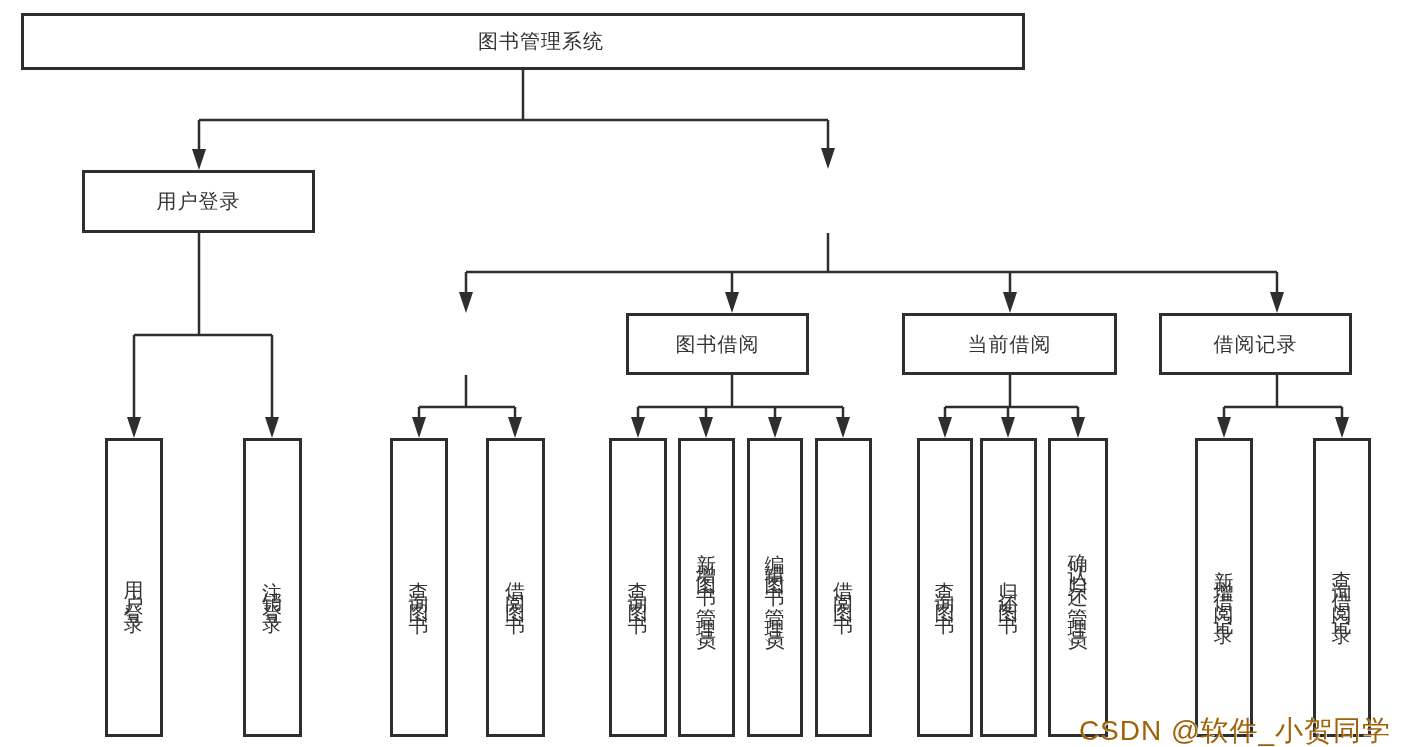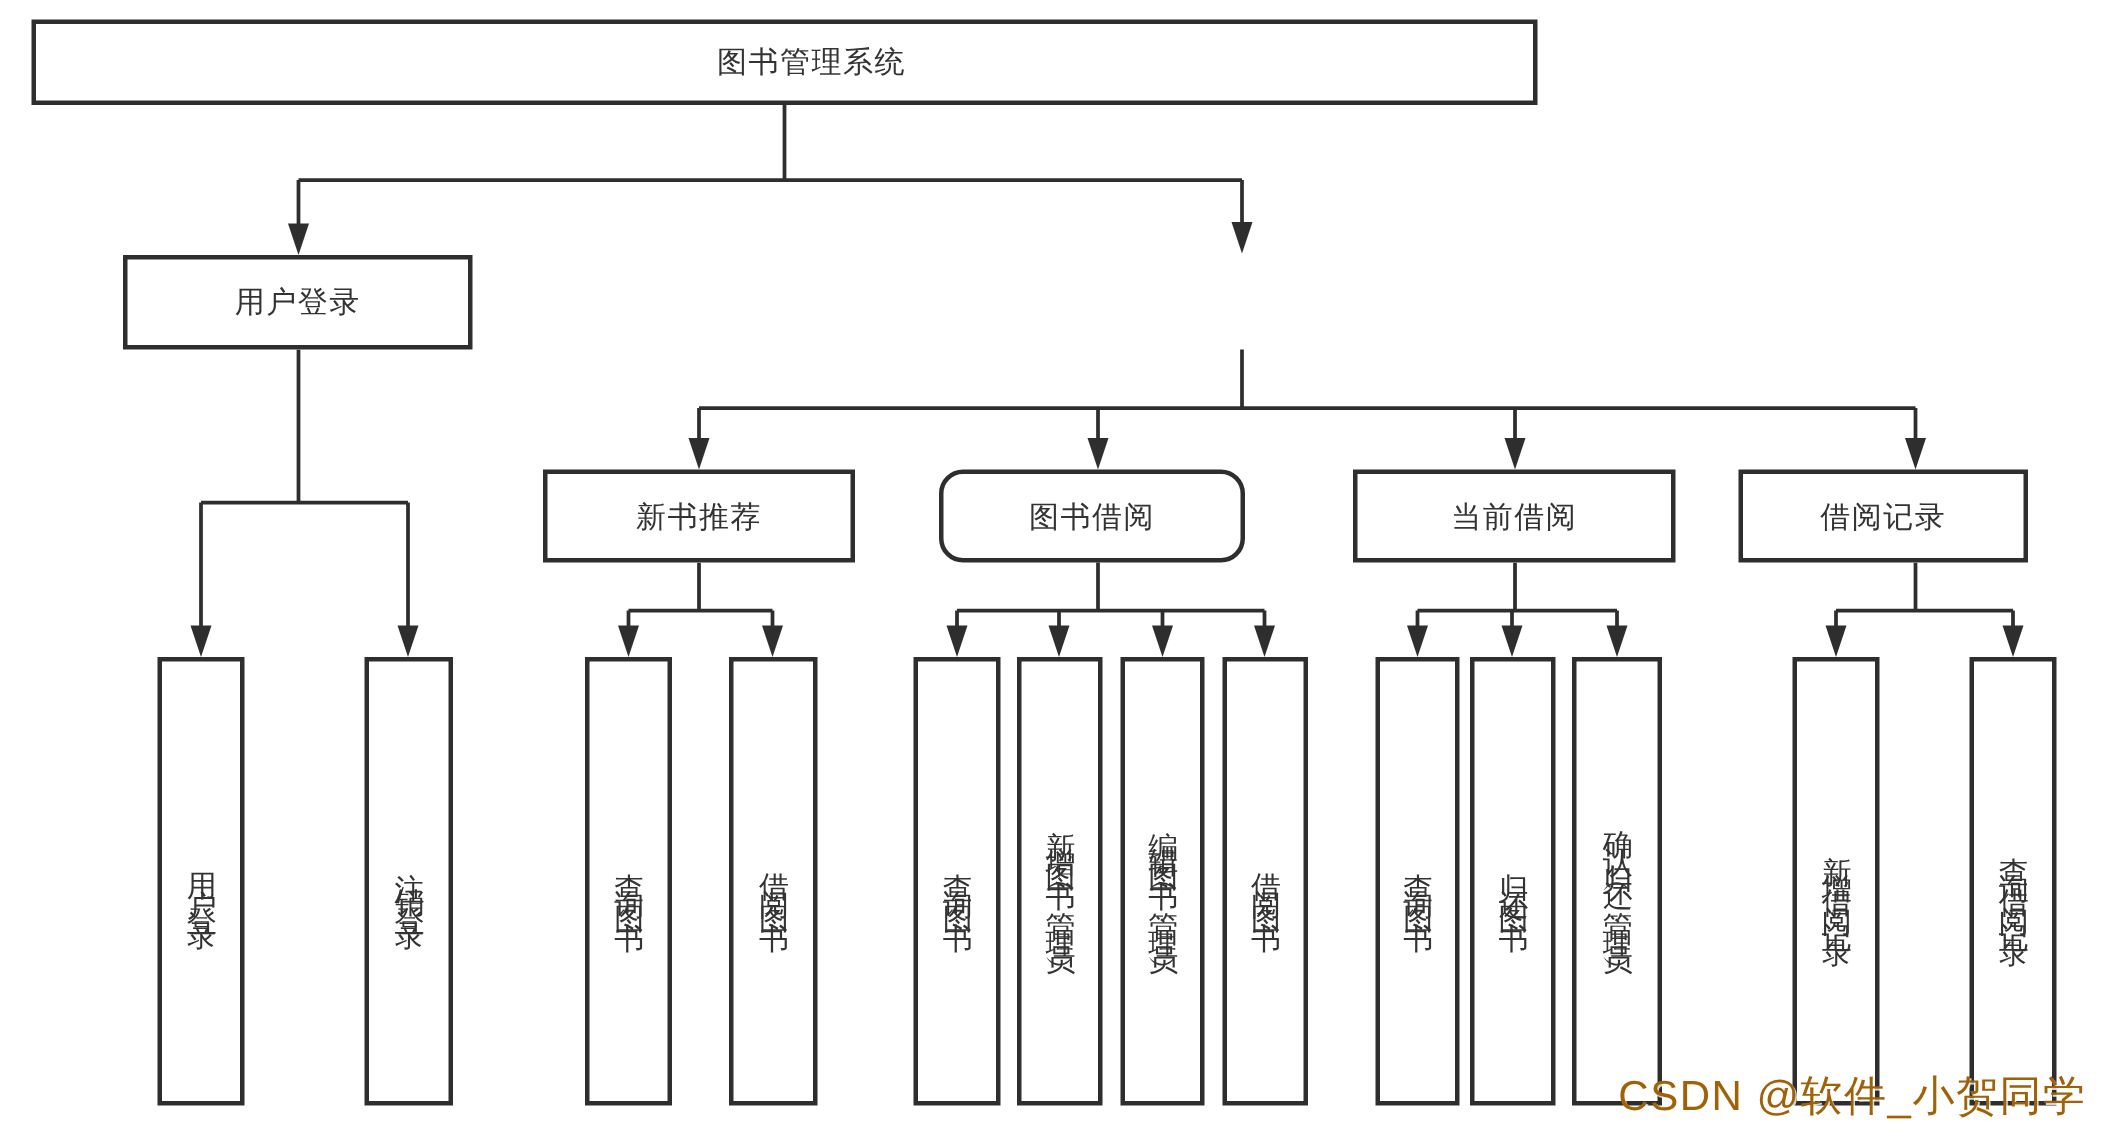--- a/index.html
+++ b/index.html
@@ -104,24 +104,21 @@
     </svg>
 
   <div class="node h" style="left:21px; top:13px; width:1004px; height:57px;padding-left:36px;">
     <span>图书管理系统</span>
   </div>
 
   <div class="node h" style="left:82px; top:170px; width:233px; height:63px;">
     <span>用户登录</span>
   </div>
 
-  <div class="node h" style="left:362px; top:313px; width:208px; height:62px;">
-    <span>新书推荐</span>
-  </div>
-  <div class="node h" style="left:626px; top:313px; width:204px; height:62px;border-radius:16px;">
+  <div class="node h" style="left:626px; top:313px; width:183px; height:62px;">
     <span>图书借阅</span>
   </div>
   <div class="node h" style="left:902px; top:313px; width:215px; height:62px;">
     <span>当前借阅</span>
   </div>
   <div class="node h" style="left:1159px; top:313px; width:193px; height:62px;">
     <span>借阅记录</span>
   </div>
 
   <div class="node v" style="left:105px; top:438px; width:58px; height:299px;">

